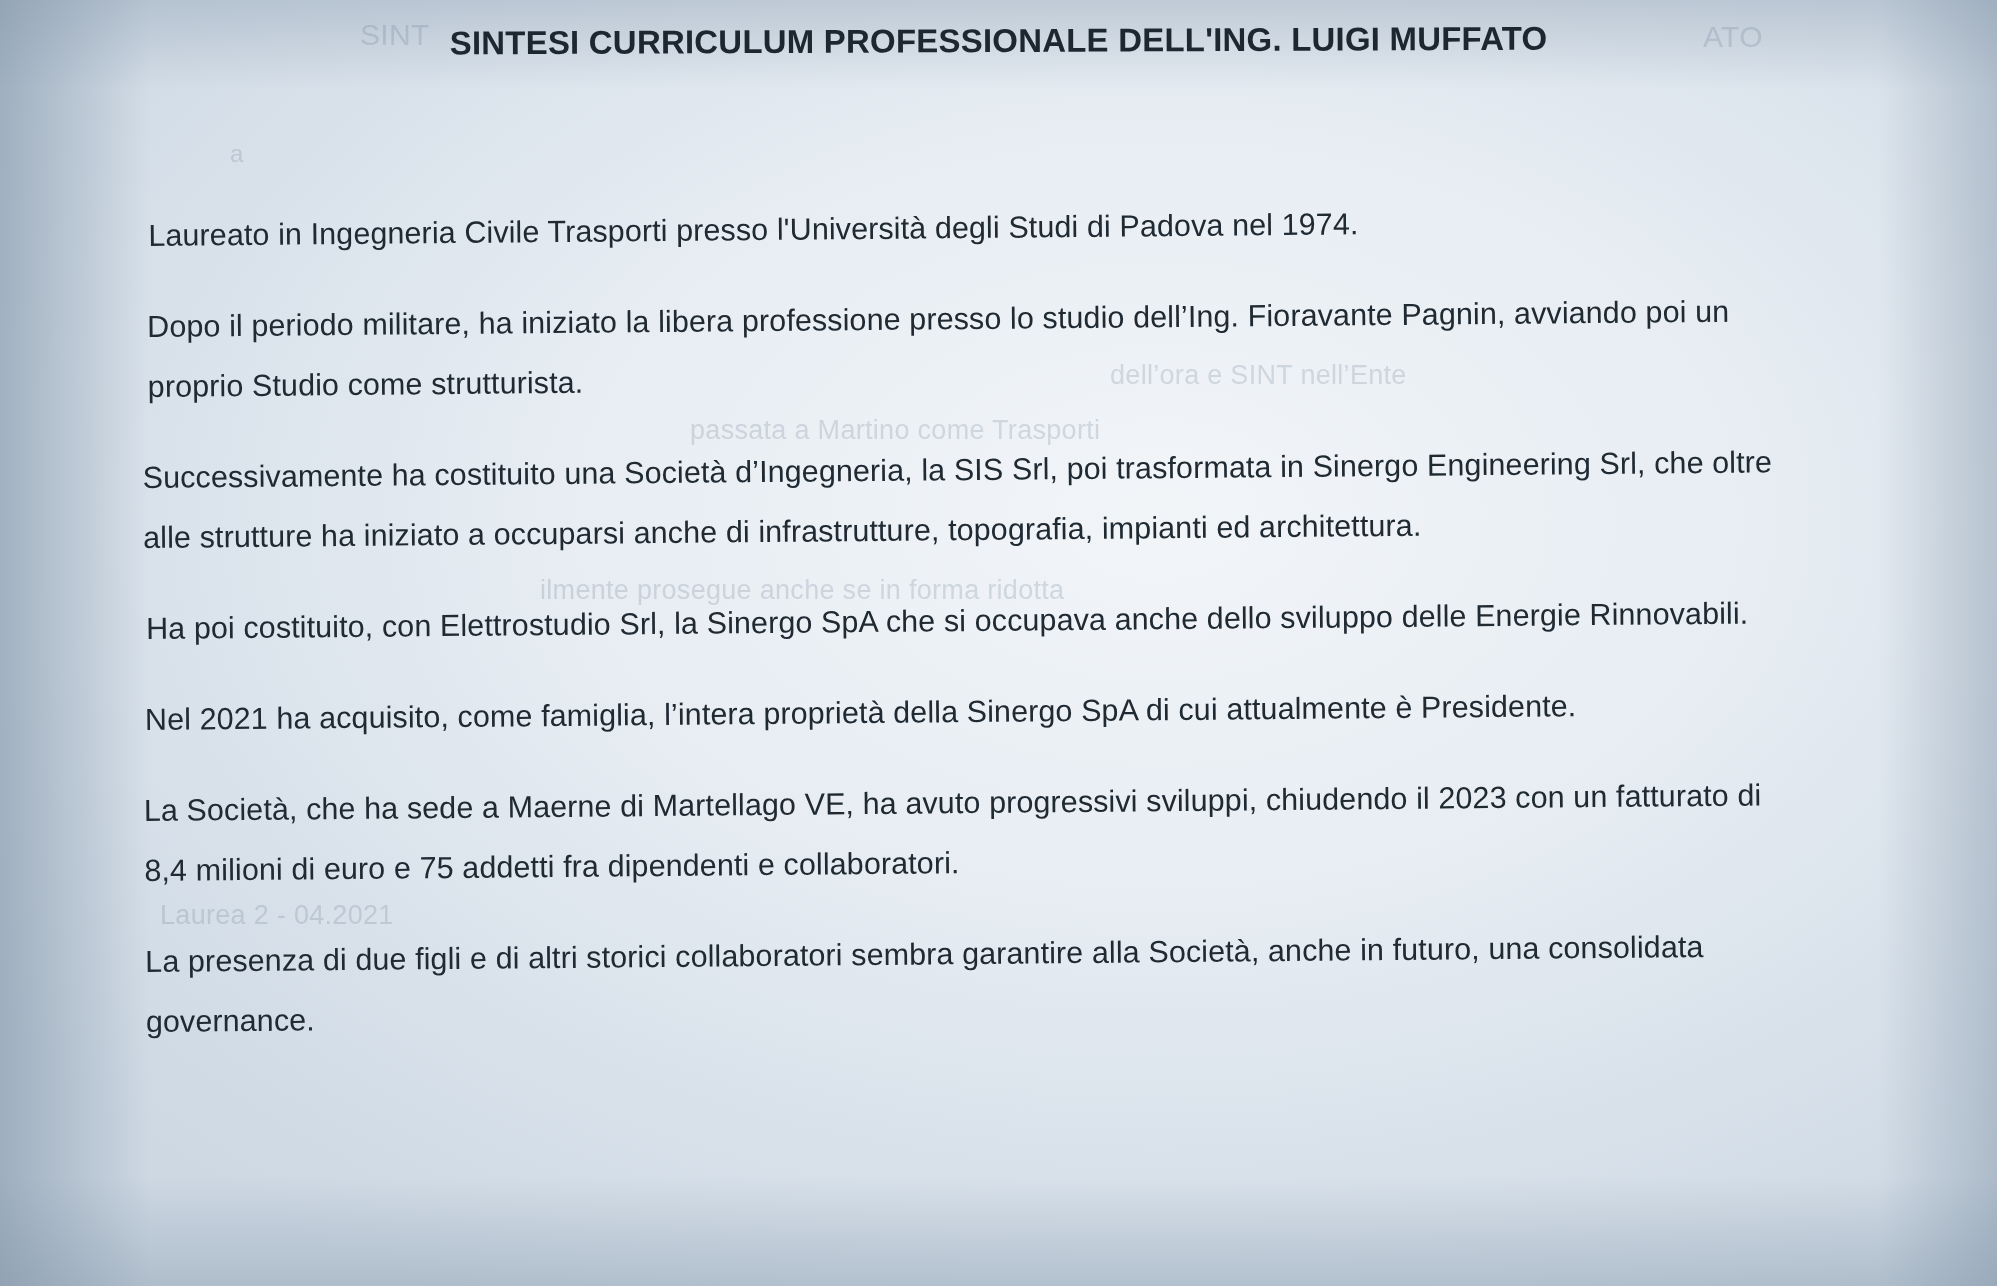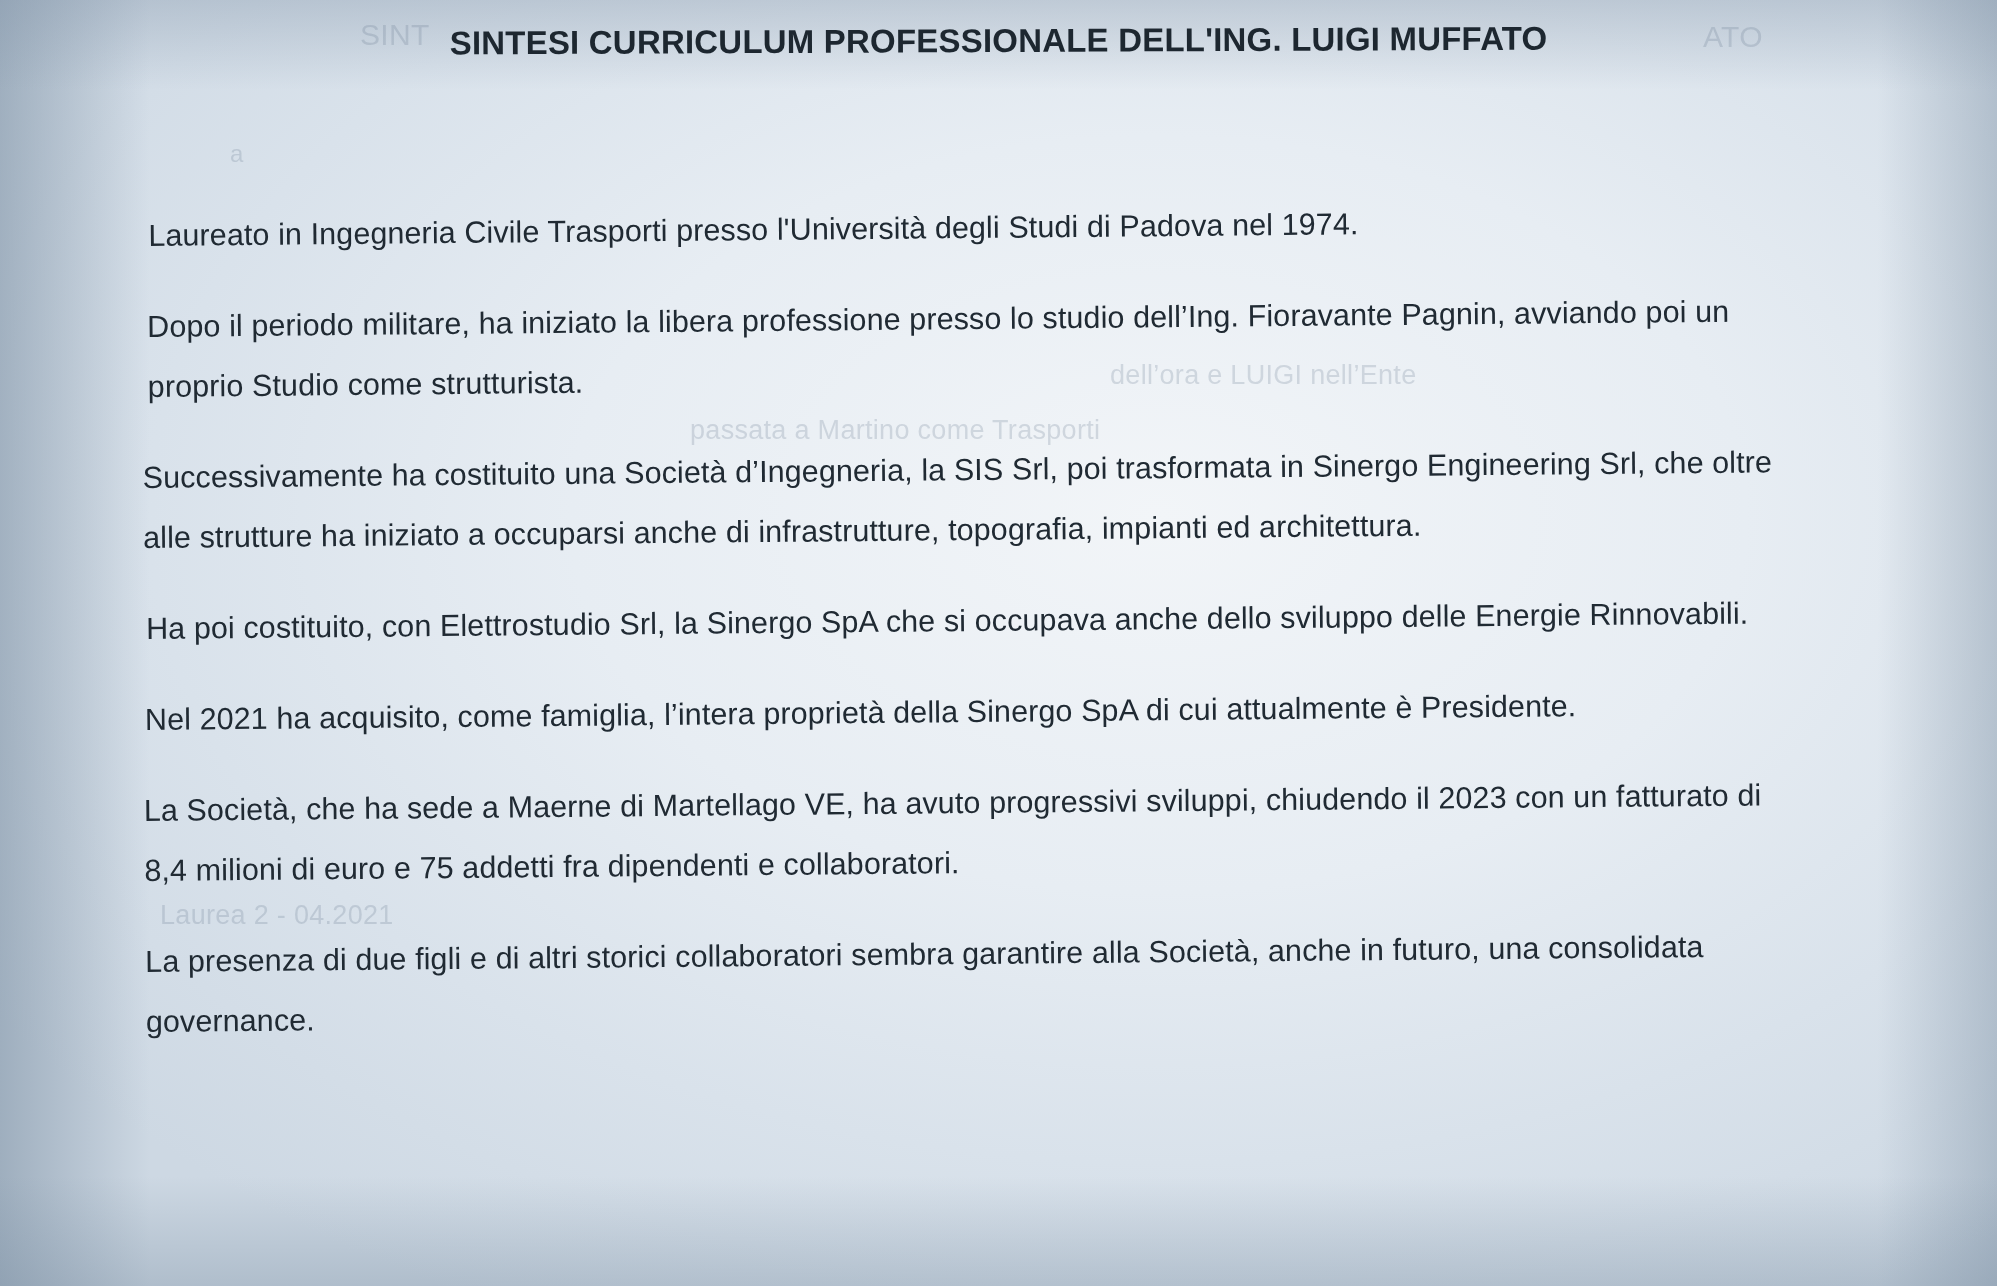--- a/index.html
+++ b/index.html
@@ -124,22 +124,23 @@
 
 <div class="page-sheet">
 
   <div class="sheet-shade-left"></div>
   <div class="sheet-shade-right"></div>
   <div class="sheet-shade-top"></div>
   <div class="sheet-shade-bottom"></div>
 
   <div class="showthrough st1">SINT</div>
   <div class="showthrough st2">ATO</div>
-  <div class="showthrough st3">dell’ora e LUIGI nell’Ente</div>
+  <div class="showthrough st3">dell’ora e SINT nell’Ente</div>
   <div class="showthrough st4">passata a Martino come Trasporti</div>
+  <div class="showthrough st5">ilmente prosegue anche se in forma ridotta</div>
   <div class="showthrough st6">Laurea 2 - 04.2021</div>
   <div class="showthrough st7">a</div>
 
   <div class="content">
 
     <div class="doc-title">SINTESI CURRICULUM PROFESSIONALE DELL'ING. LUIGI MUFFATO</div>
 
     <div class="body-block">
       <p class="para p1">Laureato in Ingegneria Civile Trasporti presso l'Università degli Studi di Padova nel 1974.</p>
       <p class="para p2">Dopo il periodo militare, ha iniziato la libera professione presso lo studio dell’Ing. Fioravante Pagnin, avviando poi un proprio Studio come strutturista.</p>

